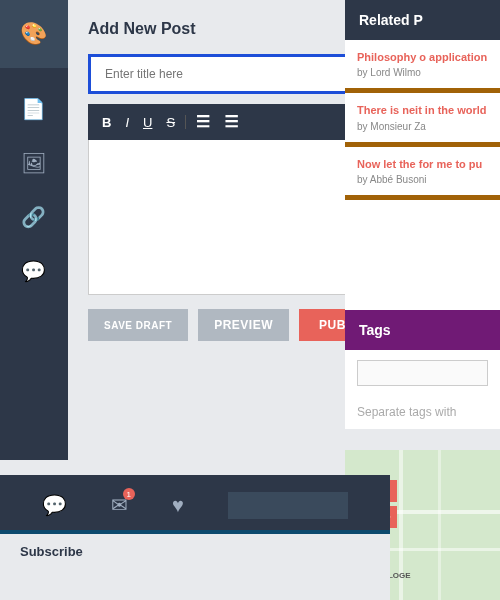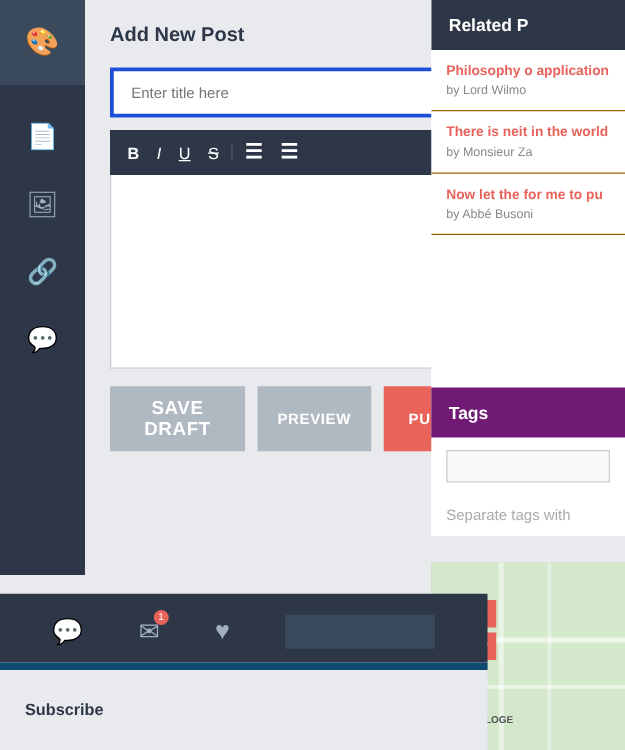--- a/index.html
+++ b/index.html
@@ -108,21 +108,21 @@
 
     .button-row {
       display: flex;
       gap: 10px;
     }
     .btn-save-draft {
       padding: 9px 16px;
       background: #b0b8c1;
       color: #fff;
       border: none;
-      font-size: 15px;
+      font-size: 10px;
       font-weight: bold;
       cursor: pointer;
       text-transform: uppercase;
       letter-spacing: 0.5px;
     }
     .btn-preview {
       padding: 9px 16px;
       background: #b0b8c1;
       color: #fff;
       border: none;
@@ -157,21 +157,21 @@
     .related-header {
       background: #2d3748;
       color: #fff;
       font-size: 14px;
       font-weight: bold;
       padding: 12px 14px;
       margin-bottom: 0;
     }
     .related-item {
       padding: 10px 12px;
-      border-bottom: 1px solid #a16207;
+      border-bottom: 5px solid #a16207;
     }
     .related-item-title {
       color: #e8635a;
       font-size: 11px;
       font-weight: bold;
       line-height: 1.3;
       margin-bottom: 3px;
     }
     .related-item-author {
       color: #888;
@@ -303,22 +303,22 @@
     }
 
     
     .footer-area {
       position: absolute;
       left: 0;
       bottom: 0;
       width: 390px;
       height: 70px;
       background: #e8eaed;
-      border-top: 6px solid #0c4a6e;
-      padding: 24px 20px;
+      border-top: 4px solid #0c4a6e;
+      padding: 10px 20px;
     }
     .footer-title {
       font-size: 13px;
       font-weight: bold;
       color: #2d3748;
     }
   </style>
 </head>
 <body>
 

